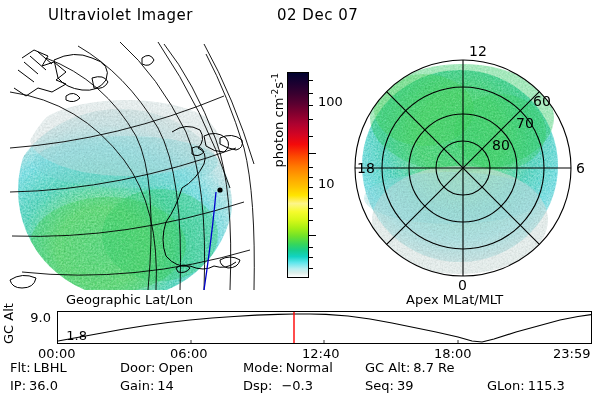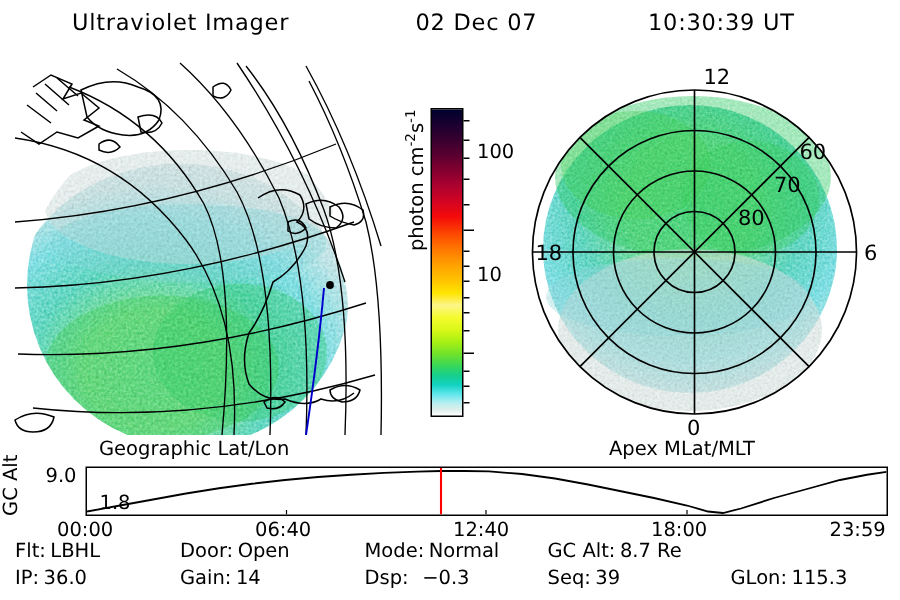--- a/index.html
+++ b/index.html
@@ -187,21 +187,20 @@
   .col3 { left: 365px; }
   .col4 { left: 487px; }
   .sval { margin-left: 3px; }
 </style>
 </head>
 <body>
 
 <div id="header" class="abs">
   <span class="h-title" id="title-instrument">Ultraviolet Imager</span>
   <span class="h-title" id="title-date">02 Dec 07</span>
-  <span class="h-title" id="title-time">10:30:39 UT</span>
 </div>
 
 <div id="geo-panel" class="abs">
   <svg class="panel-svg" viewBox="0 0 258 250">
     <defs>
       <clipPath id="geoDisk">
         <circle cx="118" cy="150" r="108"></circle>
       </clipPath>
       <radialGradient id="auroraGeo" cx="42%" cy="72%" r="78%">
         <stop offset="0%" stop-color="#3ce07a"></stop>
@@ -380,21 +379,21 @@
       <g>
         <line x1="133" y1="31" x2="133" y2="28" stroke="#000" stroke-width="0.8"></line>
         <line x1="266" y1="31" x2="266" y2="28" stroke="#000" stroke-width="0.8"></line>
         <line x1="400" y1="31" x2="400" y2="28" stroke="#000" stroke-width="0.8"></line>
       </g>
     </svg>
   </div>
 
   <div id="orbit-xticks">
     <span class="xt" style="left:38px">00:00</span>
-    <span class="xt" style="left:170px">06:40</span>
+    <span class="xt" style="left:170px">06:00</span>
     <span class="xt" style="left:302px">12:40</span>
     <span class="xt" style="left:434px">18:00</span>
     <span class="xt" style="left:553px">23:59</span>
   </div>
 </div>
 
 <div id="status-bar" class="abs">
   <div class="srow" id="status-row-1">
     <span class="sitem col0">
       <span>Flt:</span><span class="sval">LBHL</span>

